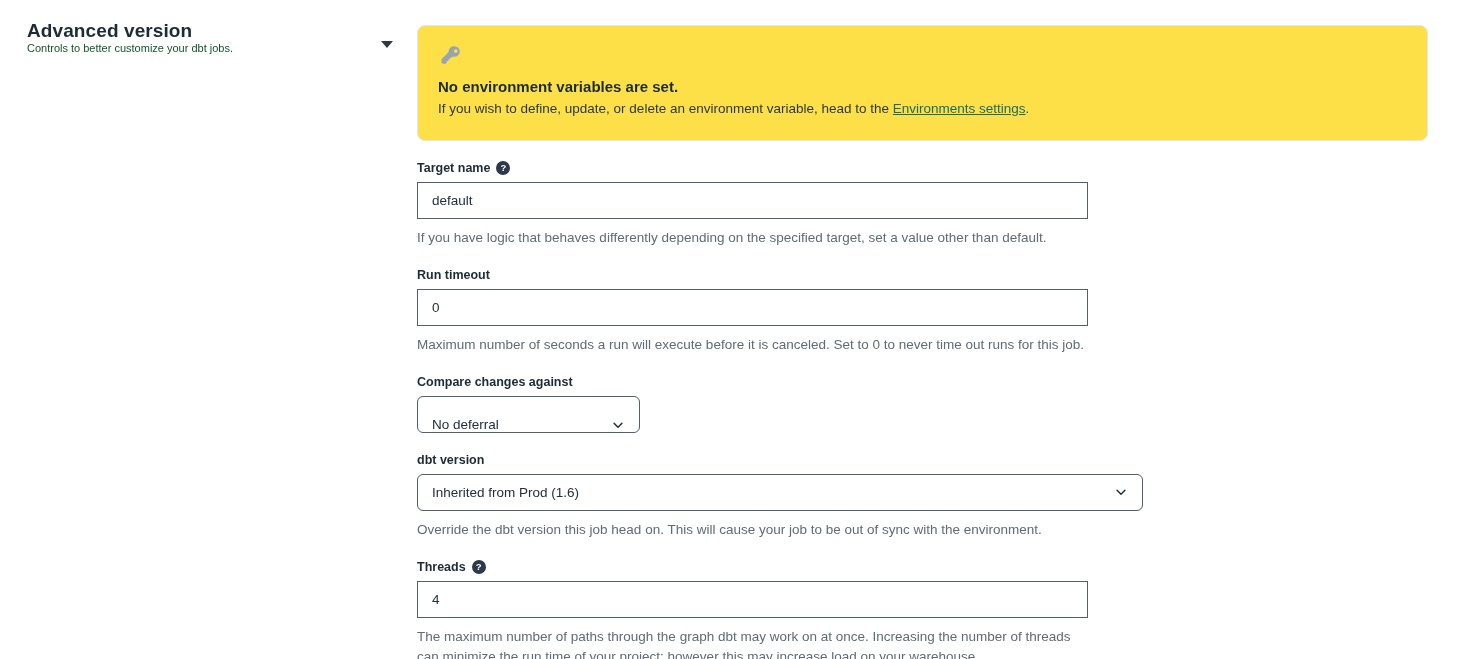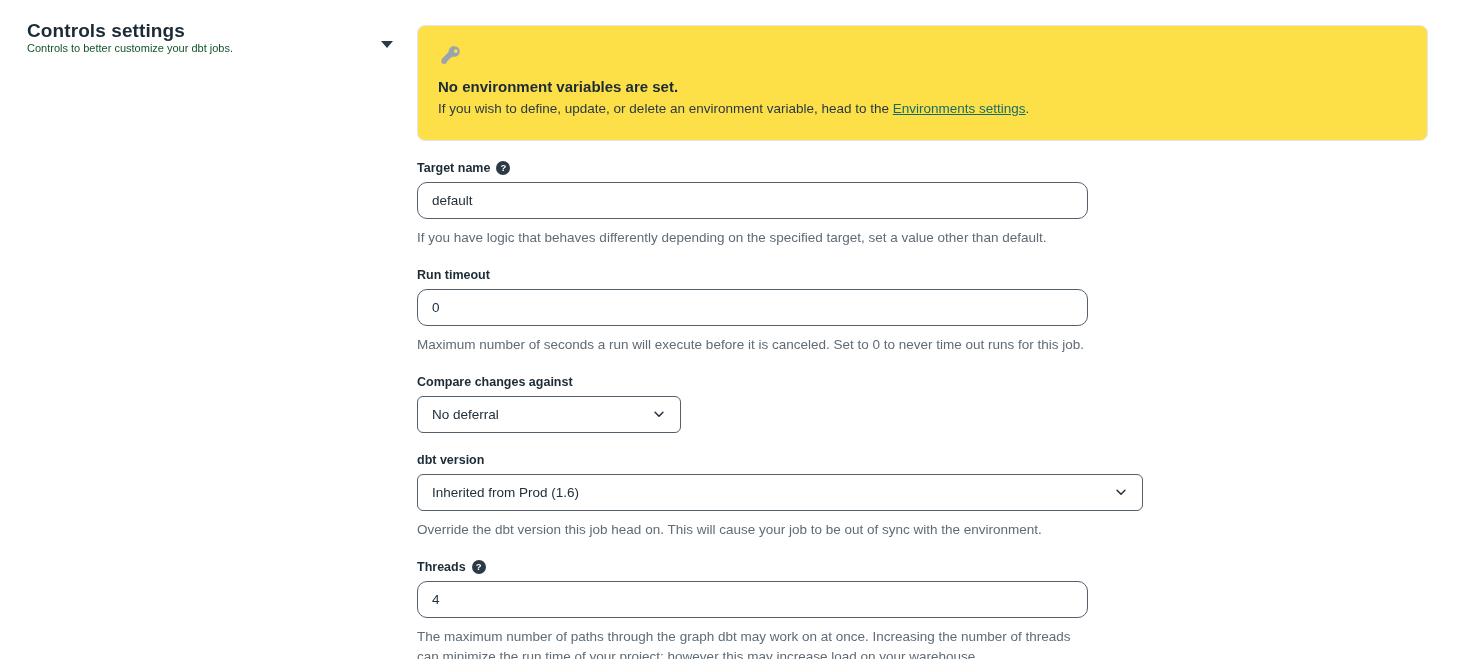--- a/index.html
+++ b/index.html
@@ -98,21 +98,21 @@
     align-items: center;
     justify-content: center;
     cursor: pointer;
     line-height: 1;
   }
   .text-input {
     display: block;
     width: 671px;
     height: 37px;
     border: 1px solid #535f6b;
-    border-radius: 10px;
+    border-radius: 0;
     padding: 0 14px;
     font-family: inherit;
     font-size: 13.5px;
     color: #22303c;
     background: #ffffff;
     outline: none;
   }
   .select-box {
     width: 726px;
     height: 37px;
@@ -120,38 +120,38 @@
     border-radius: 6px;
     padding: 0 14px;
     display: flex;
     align-items: center;
     justify-content: space-between;
     font-size: 13.5px;
     color: #22303c;
     background: #ffffff;
     cursor: pointer;
   }
-  .select-box.narrow { width: 264px; }
+  .select-box.narrow { width: 223px; align-items: flex-end; }
   .chevron-icon { flex: none; line-height: 0; }
   .field-helper {
     margin-top: 9px;
     font-size: 13.5px;
     line-height: 1.48;
     color: #5f6b76;
     max-width: 675px;
   }
 </style>
 </head>
 <body>
 
 <div class="page">
 
   <div class="left-col">
     <div>
-      <h1 class="page-title">Controls settings</h1>
+      <h1 class="page-title">Advanced version</h1>
       <p class="page-subtitle">Controls to better customize your dbt jobs.</p>
     </div>
     <span class="collapse-caret"></span>
   </div>
 
   <div class="right-col">
 
     <div class="env-box">
       <span class="key-icon">
         <svg width="25" height="25" viewBox="0 0 24 24">

